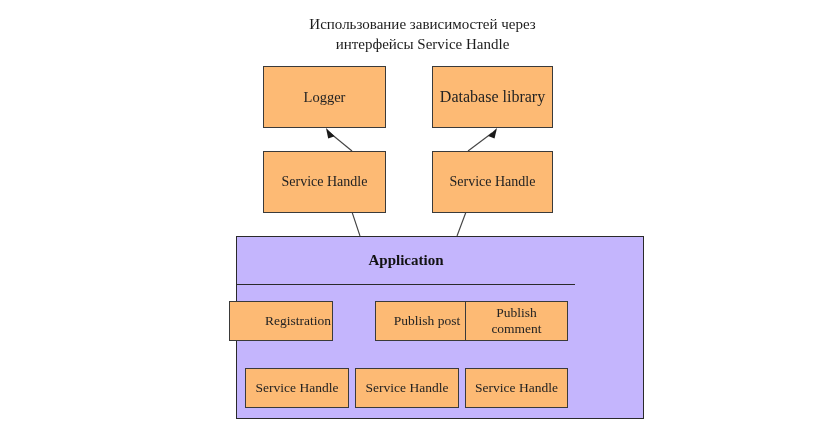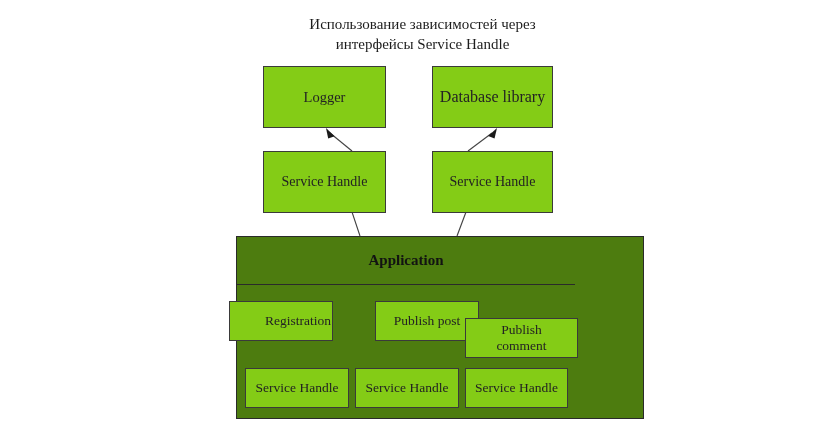--- a/index.html
+++ b/index.html
@@ -18,21 +18,21 @@
   #canvas {
     position: absolute;
     left: 0;
     top: 0;
     width: 815px;
     height: 445px;
   }
   .node {
     position: absolute;
     box-sizing: border-box;
-    background: #84cc16;
+    background: #fdba74;
     border: 1px solid #3a3a3a;
     display: flex;
     align-items: center;
     justify-content: center;
     text-align: center;
     line-height: 1.15;
     color: #232323;
   }
   .title {
     position: absolute;
@@ -50,21 +50,21 @@
   #box-dblib         { left: 432px; top: 66px;  width: 121px; height: 62px; font-size: 16px; }
   #box-sh-logger     { left: 263px; top: 151px; width: 123px; height: 62px; font-size: 14px; }
   #box-sh-db         { left: 432px; top: 151px; width: 121px; height: 62px; font-size: 14px; }
   #app-container {
     position: absolute;
     left: 236px;
     top: 236px;
     width: 408px;
     height: 183px;
     box-sizing: border-box;
-    background: #4d7c0f;
+    background: #c4b5fd;
     border: 1px solid #2a2a2a;
   }
   #app-header {
     position: absolute;
     left: 0;
     top: 0;
     width: 338px;
     height: 47px;
     display: flex;
     align-items: center;
@@ -72,21 +72,21 @@
     border-bottom: 1px solid #2a2a2a;
     font-weight: bold;
     font-size: 15px;
     color: #121212;
   }
   .inner {
     font-size: 13.5px;
   }
   #box-registration  { left: 229px; top: 301px; width: 104px; height: 40px; padding-left: 34px; }
   #box-publishpost   { left: 355px; top: 301px; width: 104px; height: 40px; margin-left: 20px; }
-  #box-publishcomm   { left: 465px; top: 318px; width: 113px; height: 40px; }
+  #box-publishcomm   { left: 465px; top: 301px; width: 103px; height: 40px; }
   #box-sh-1          { left: 245px; top: 368px; width: 104px; height: 40px; }
   #box-sh-2          { left: 355px; top: 368px; width: 104px; height: 40px; }
   #box-sh-3          { left: 465px; top: 368px; width: 103px; height: 40px; }
   .edge { fill: none; stroke: #434343; stroke-width: 1.1; }
   .arrowfill { fill: #1a1a1a; stroke: none; }
 </style>
 </head>
 <body>
 
 <div class="title">Использование зависимостей через

